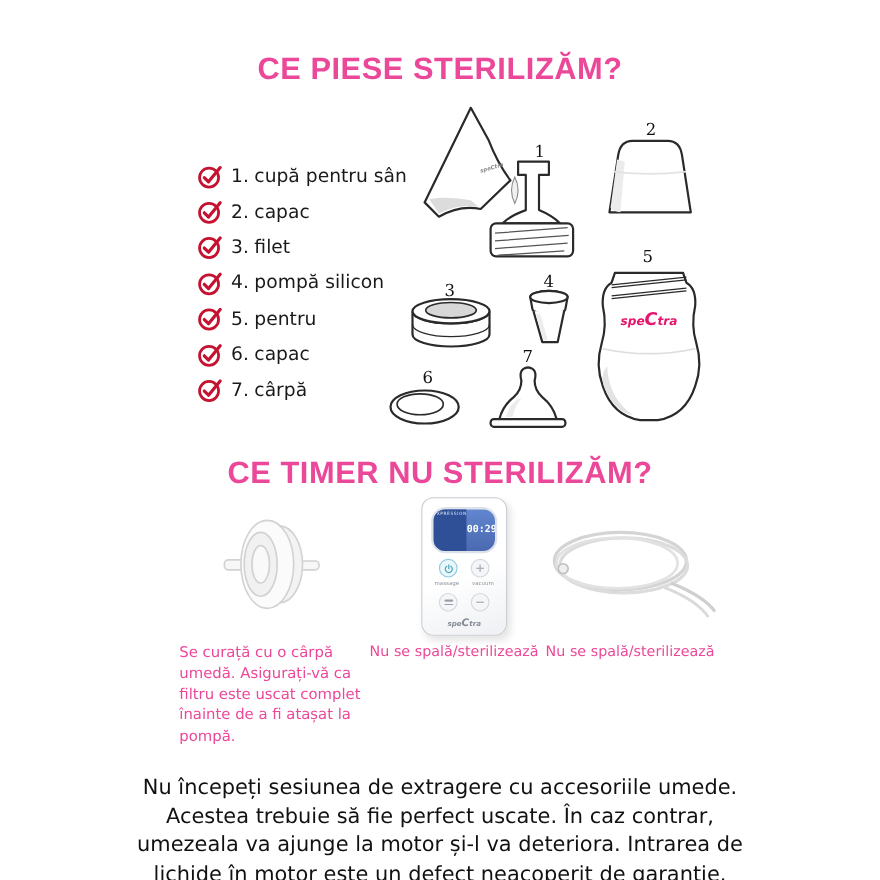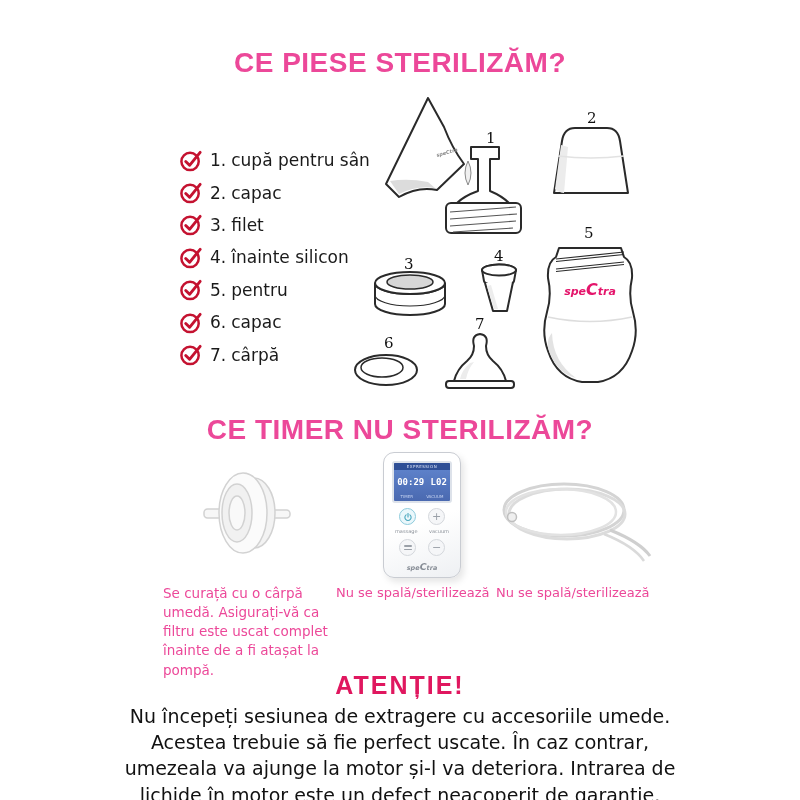--- a/index.html
+++ b/index.html
@@ -20,22 +20,22 @@
   
   #parts-diagram{position:absolute;left:340px;top:85px;width:320px;height:315px;}
   .partnum{font-family:"DejaVu Serif",serif;font-size:15px;fill:#111;}
   
   #filter-illustration{position:absolute;left:190px;top:462px;width:120px;height:105px;}
   #tubing-illustration{position:absolute;left:492px;top:468px;width:165px;height:100px;}
   
   #pump{position:absolute;left:383px;top:452px;width:76px;height:124px;border-radius:11px;
         background:linear-gradient(160deg,#ffffff 55%,#eef0f3);border:1px solid #c9ccd2;
         box-shadow:3px 4px 7px rgba(0,0,0,.10);display:flex;flex-direction:column;align-items:center;}
-  #pump-screen{margin-top:8px;width:56px;height:38px;border-radius:3px;border:2px solid #dde2ea;
-        background:linear-gradient(#6186cf,#4a69b0);overflow:hidden;display:flex;flex-direction:column;}
+  #pump-screen{margin-top:8px;width:56px;height:38px;border-radius:13px;border:2px solid #dde2ea;
+        background:linear-gradient(#6186cf,#4a69b0);overflow:hidden;display:flex;flex-direction:row;}
   #pump-screen-header{background:#2f4f96;color:#dbe4f8;font-size:4px;text-align:center;
         padding:1px 0;letter-spacing:.5px;}
   #pump-screen-values{display:flex;justify-content:space-around;align-items:center;flex:1;
         font-family:"DejaVu Sans Mono",monospace;font-weight:bold;color:#fff;font-size:9px;}
   #pump-screen-sublabels{display:flex;justify-content:space-around;color:#c6d3f2;font-size:4px;
         padding-bottom:2px;}
   .pump-btn-row{display:flex;gap:12px;margin-top:5px;}
   .pump-btn{width:17px;height:17px;border-radius:50%;background:#f5f6f8;border:1.5px solid #d4d7dc;
         display:flex;align-items:center;justify-content:center;color:#9aa0a8;font-size:11px;
         line-height:1;box-sizing:border-box;}
@@ -99,21 +99,21 @@
       <span class="check-label">filet</span>
     </div>
     <div class="check-row">
       <span class="check-icon">
           <svg viewBox="0 0 26 26">
             <circle cx="11.5" cy="14" r="9" fill="none" stroke="#C41230" stroke-width="2.6"></circle>
             <path d="M7,14 L11,18 L22,4.5" fill="none" stroke="#C41230" stroke-width="3" stroke-linecap="round" stroke-linejoin="round"></path>
           </svg>
         </span>
       <span class="check-num">4.</span>
-      <span class="check-label">înainte silicon</span>
+      <span class="check-label">pompă silicon</span>
     </div>
     <div class="check-row">
       <span class="check-icon">
           <svg viewBox="0 0 26 26">
             <circle cx="11.5" cy="14" r="9" fill="none" stroke="#C41230" stroke-width="2.6"></circle>
             <path d="M7,14 L11,18 L22,4.5" fill="none" stroke="#C41230" stroke-width="3" stroke-linecap="round" stroke-linejoin="round"></path>
           </svg>
         </span>
       <span class="check-num">5.</span>
       <span class="check-label">pentru</span>
@@ -263,16 +263,15 @@
       <path d="M118,62 Q148,74 158,88" stroke="#cfcfcf"></path>
       <path d="M112,66 Q142,78 152,93" stroke="#dadada" stroke-width="2.5"></path>
     </g>
     <circle cx="20" cy="49" r="4.5" fill="#efefef" stroke="#bfbfbf" stroke-width="1.5"></circle>
   </svg>
 
   <div class="caption" id="caption-filter">Se curață cu o cârpă umedă. Asigurați-vă ca filtru este uscat complet înainte de a fi atașat la pompă.</div>
   <div class="caption" id="caption-pump">Nu se spală/sterilizează</div>
   <div class="caption" id="caption-tubing">Nu se spală/sterilizează</div>
 
-  <div id="warning-title">ATENȚIE!</div>
   <div id="warning-body">Nu începeți sesiunea de extragere cu accesoriile umede. Acestea trebuie să fie perfect uscate. În caz contrar, umezeala va ajunge la motor și-l va deteriora. Intrarea de lichide în motor este un defect neacoperit de garanție.</div>
 
 </div>
 
 </body></html>

